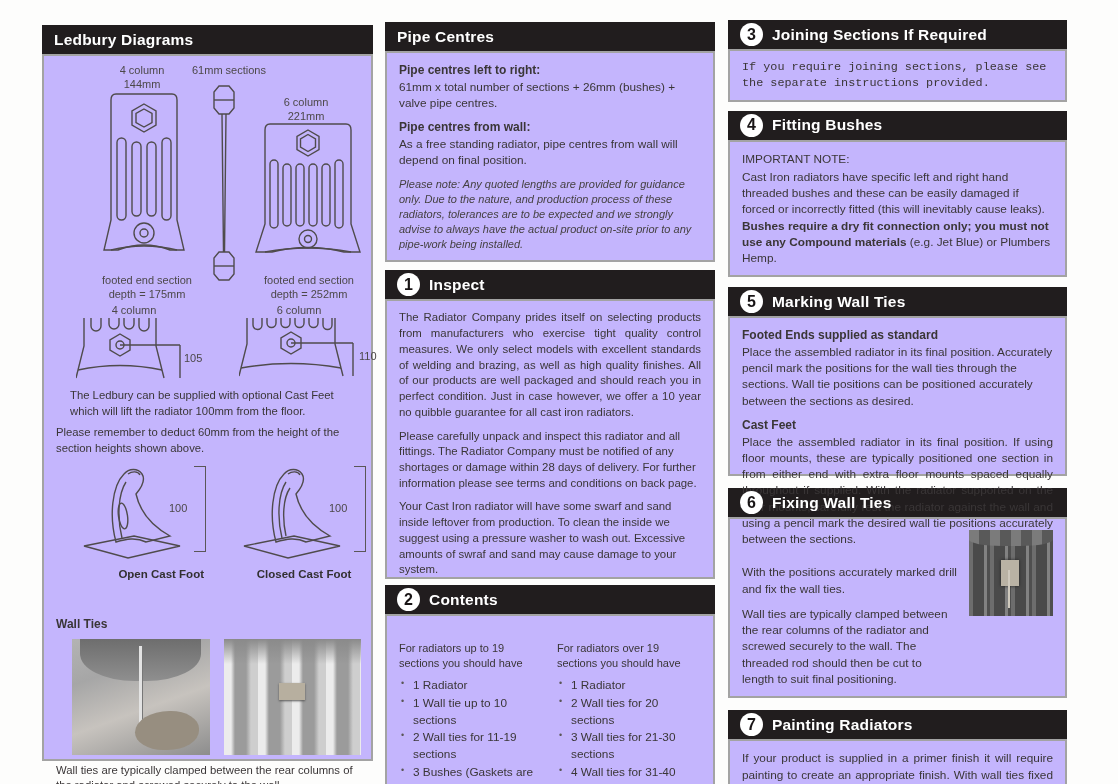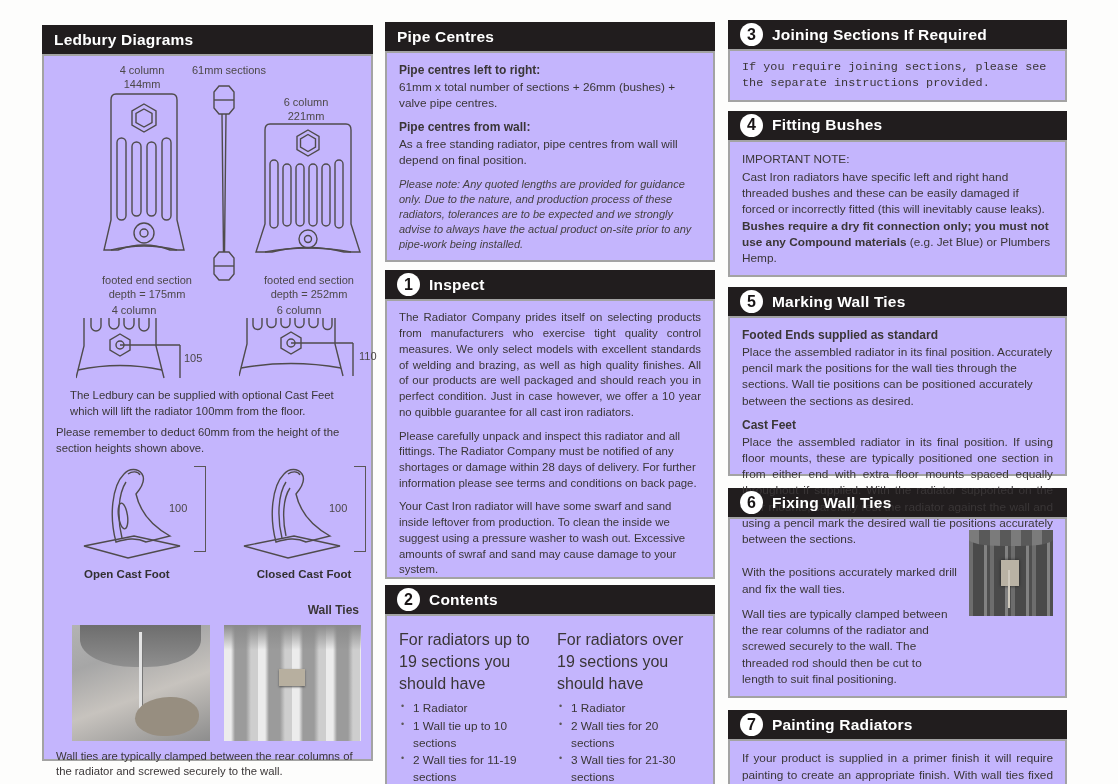--- a/index.html
+++ b/index.html
@@ -40,21 +40,21 @@
        box-shadow:1px 0 0 #777;}
   .photo1 .hand{position:absolute;bottom:4%;right:8%;width:46%;height:34%;
        background:#978e80;border-radius:55% 45% 50% 45%;}
   .photo2{background:repeating-linear-gradient(90deg,#ececec 0 7px,#9b9b9b 11px 22px,#cecece 27px 34px);}
   .photo2 .band{position:absolute;top:0;left:0;right:0;height:22%;
        background:linear-gradient(180deg,#8a8a8a,rgba(140,140,140,0));}
   .photo2 .bracket{position:absolute;top:38%;left:40%;width:26px;height:17px;background:#b7af9f;
        box-shadow:0 1px 2px #555;}
   .lists{display:flex;gap:14px;}
   .lists>div{flex:1;}
-  .lhead{font-size:16px;line-height:1.35;margin:4px 0 6px;}
+  .lhead{font-size:11px;line-height:1.35;margin:16px 0 6px;}
   ul.pl{list-style:none;margin:0;padding:0;font-size:11.8px;line-height:1.42;}
   ul.pl li{position:relative;padding-left:14px;margin-bottom:1px;}
   ul.pl li::before{content:"•";position:absolute;left:2px;top:0;color:#5a5657;font-size:9px;}
 
   
   .sec{margin-bottom:0;}
   .fix-row{display:flex;gap:12px;align-items:flex-start;}
   .fix-photo{flex:none;width:84px;height:86px;background:#575757;position:relative;overflow:hidden;
        margin-top:2px;}
   .fix-photo .cols{position:absolute;inset:0;
@@ -175,40 +175,40 @@
           <polygon points="8,80 58,70 104,80 52,92"></polygon>
           <path d="M40 76 C33 50 36 20 48 8 C53 2 62 2 66 8 C70 14 65 22 60 28 C64 46 76 60 94 70 L70 76 C60 71 50 73 40 76 Z"></path>
           <path d="M46 72 C41 52 42 28 50 16"></path>
           <ellipse cx="47" cy="50" rx="4.5" ry="13" transform="rotate(-8 47 50)"></ellipse>
           <path d="M52 8 C56 5 62 5 64 9"></path>
         </svg>
         <div class="dim-bracket" style="left:140px;top:6px;"></div>
         <div class="dimlabel" style="left:115px;top:42px;">
           <span>100</span>
         </div>
-        <div class="footlabel" style="left:30px;top:108px;width:120px;text-align:left;">
+        <div class="footlabel" style="left:30px;top:108px;width:120px;text-align:right;">
           <span>Open Cast Foot</span>
         </div>
 
         <svg class="line" style="position:absolute;left:182px;top:6px;" width="110" height="96" viewBox="0 0 110 96">
           <polygon points="8,80 58,70 104,80 52,92"></polygon>
           <path d="M40 76 C33 50 36 20 48 8 C53 2 62 2 66 8 C70 14 65 22 60 28 C64 46 76 60 94 70 L70 76 C60 71 50 73 40 76 Z"></path>
           <path d="M46 72 C41 52 42 28 50 16 M50 70 C46 52 47 32 54 22"></path>
           <path d="M52 8 C56 5 62 5 64 9"></path>
         </svg>
         <div class="dim-bracket" style="left:300px;top:6px;"></div>
         <div class="dimlabel" style="left:275px;top:42px;">
           <span>100</span>
         </div>
         <div class="footlabel" style="left:190px;top:108px;width:120px;text-align:center;">
           <span>Closed Cast Foot</span>
         </div>
       </div>
 
-      <p class="bh" style="margin:0 2px 6px;text-align:right;">Wall Ties</p>
+      <p class="bh" style="margin:14px 2px 6px;">Wall Ties</p>
 
       <div class="photos" style="margin-left:18px;">
         <div class="photo photo1">
           <div class="radtop"></div>
           <div class="rod"></div>
           <div class="hand"></div>
         </div>
         <div class="photo photo2">
           <div class="band"></div>
           <div class="bracket"></div>

